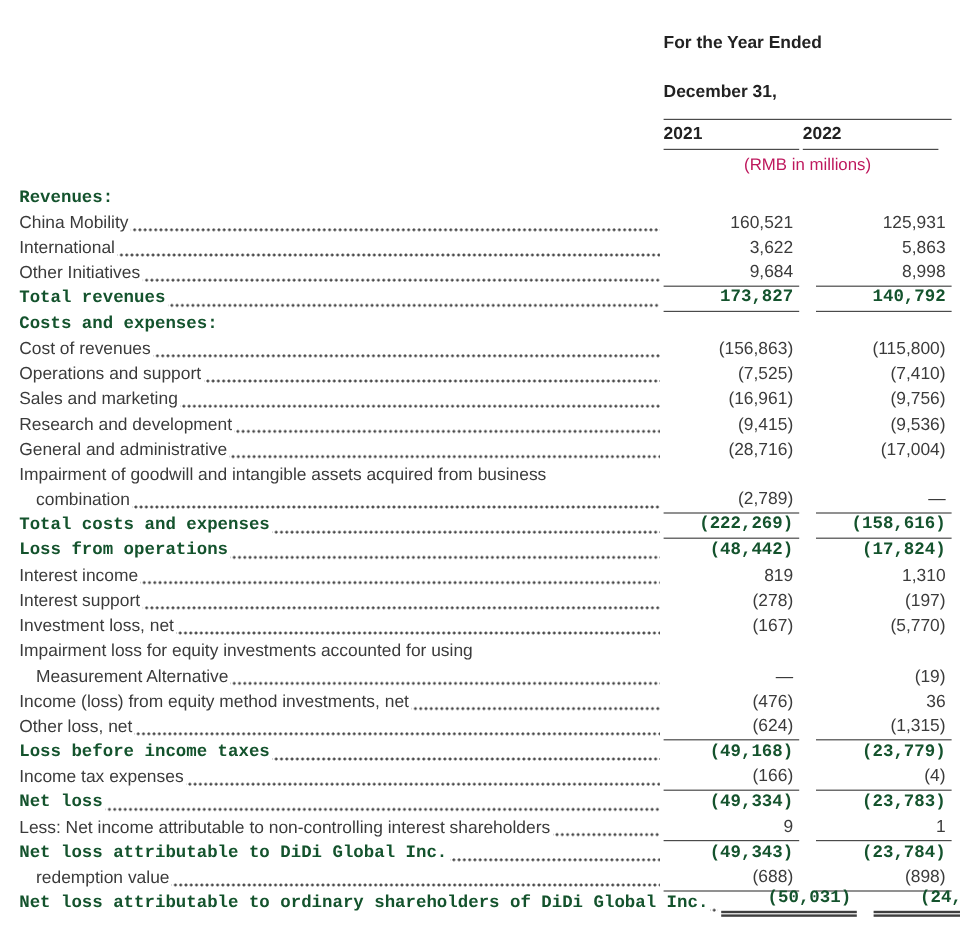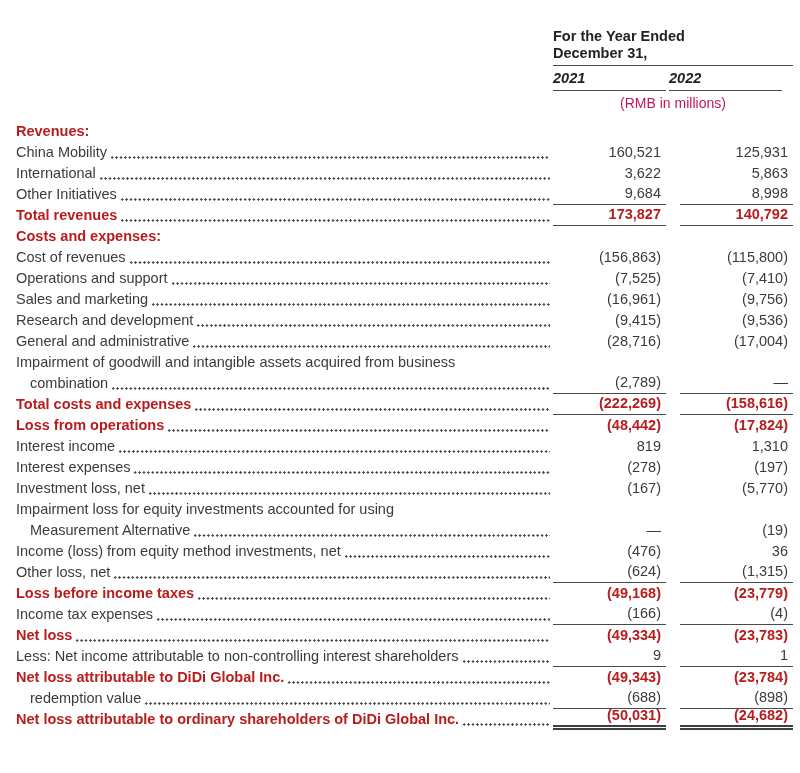--- a/index.html
+++ b/index.html
@@ -13,31 +13,31 @@
     box-sizing: border-box;
     width: 800px; height: 773px;
     padding: 28px 7px 0 16px;
   }
   
   .hcols { width: 240px; margin-left: auto; }
   .h-line1, .h-line2, .h-year {
     font-weight: bold; color: #222; font-size: 14.5px; 
     line-height: 17px;
   }
-  .h-line2 { border-bottom: 1.5px solid #4a4a4a; padding-bottom: 3px; }
-  .h-years { display: flex; gap: 3px; margin-top: 4px; font-style: italic; }
+  .h-line2 { border-bottom: 1.5px solid #4a4a4a; padding-bottom: 13px; margin-top: 24px; }
+  .h-years { display: flex; gap: 3px; margin-top: 4px; }
   .h-year { width: 113px; border-bottom: 1.5px solid #4a4a4a; padding-bottom: 3px; box-sizing: border-box; }
   .h-unit { text-align: center; font-size: 14px; padding: 4px 0 2px 0; color: #be185d; }
   
   #rows { margin-top: 8px; }
   .row {
     display: flex; align-items: flex-end;
     height: 21px; font-size: 14.5px; line-height: 17px;
   }
-  .row.bold { font-weight: bold; color: #b91c1c; }
+  .row.bold { font-weight: bold; color: #14532d; font-family: Liberation Mono, monospace; }
   .label { white-space: nowrap; padding-bottom: 2px; }
   .row.indent .label { padding-left: 14px; }
   .leader {
     flex: 1 1 auto; min-width: 6px; height: 21px; margin: 0 3px 0 2px;
     background-image: radial-gradient(circle, #474747 1px, rgba(0,0,0,0) 1.35px);
     background-size: 4.4px 3px;
     background-repeat: repeat-x;
     background-position: left 1px bottom 4px;
   }
   .val {
@@ -147,21 +147,21 @@
         <span class="val">(48,442)</span>
         <span class="val">(17,824)</span>
       </div>
       <div class="row">
         <span class="label">Interest income</span>
         <span class="leader"></span>
         <span class="val">819</span>
         <span class="val">1,310</span>
       </div>
       <div class="row">
-        <span class="label">Interest expenses</span>
+        <span class="label">Interest support</span>
         <span class="leader"></span>
         <span class="val">(278)</span>
         <span class="val">(197)</span>
       </div>
       <div class="row">
         <span class="label">Investment loss, net</span>
         <span class="leader"></span>
         <span class="val">(167)</span>
         <span class="val">(5,770)</span>
       </div>

